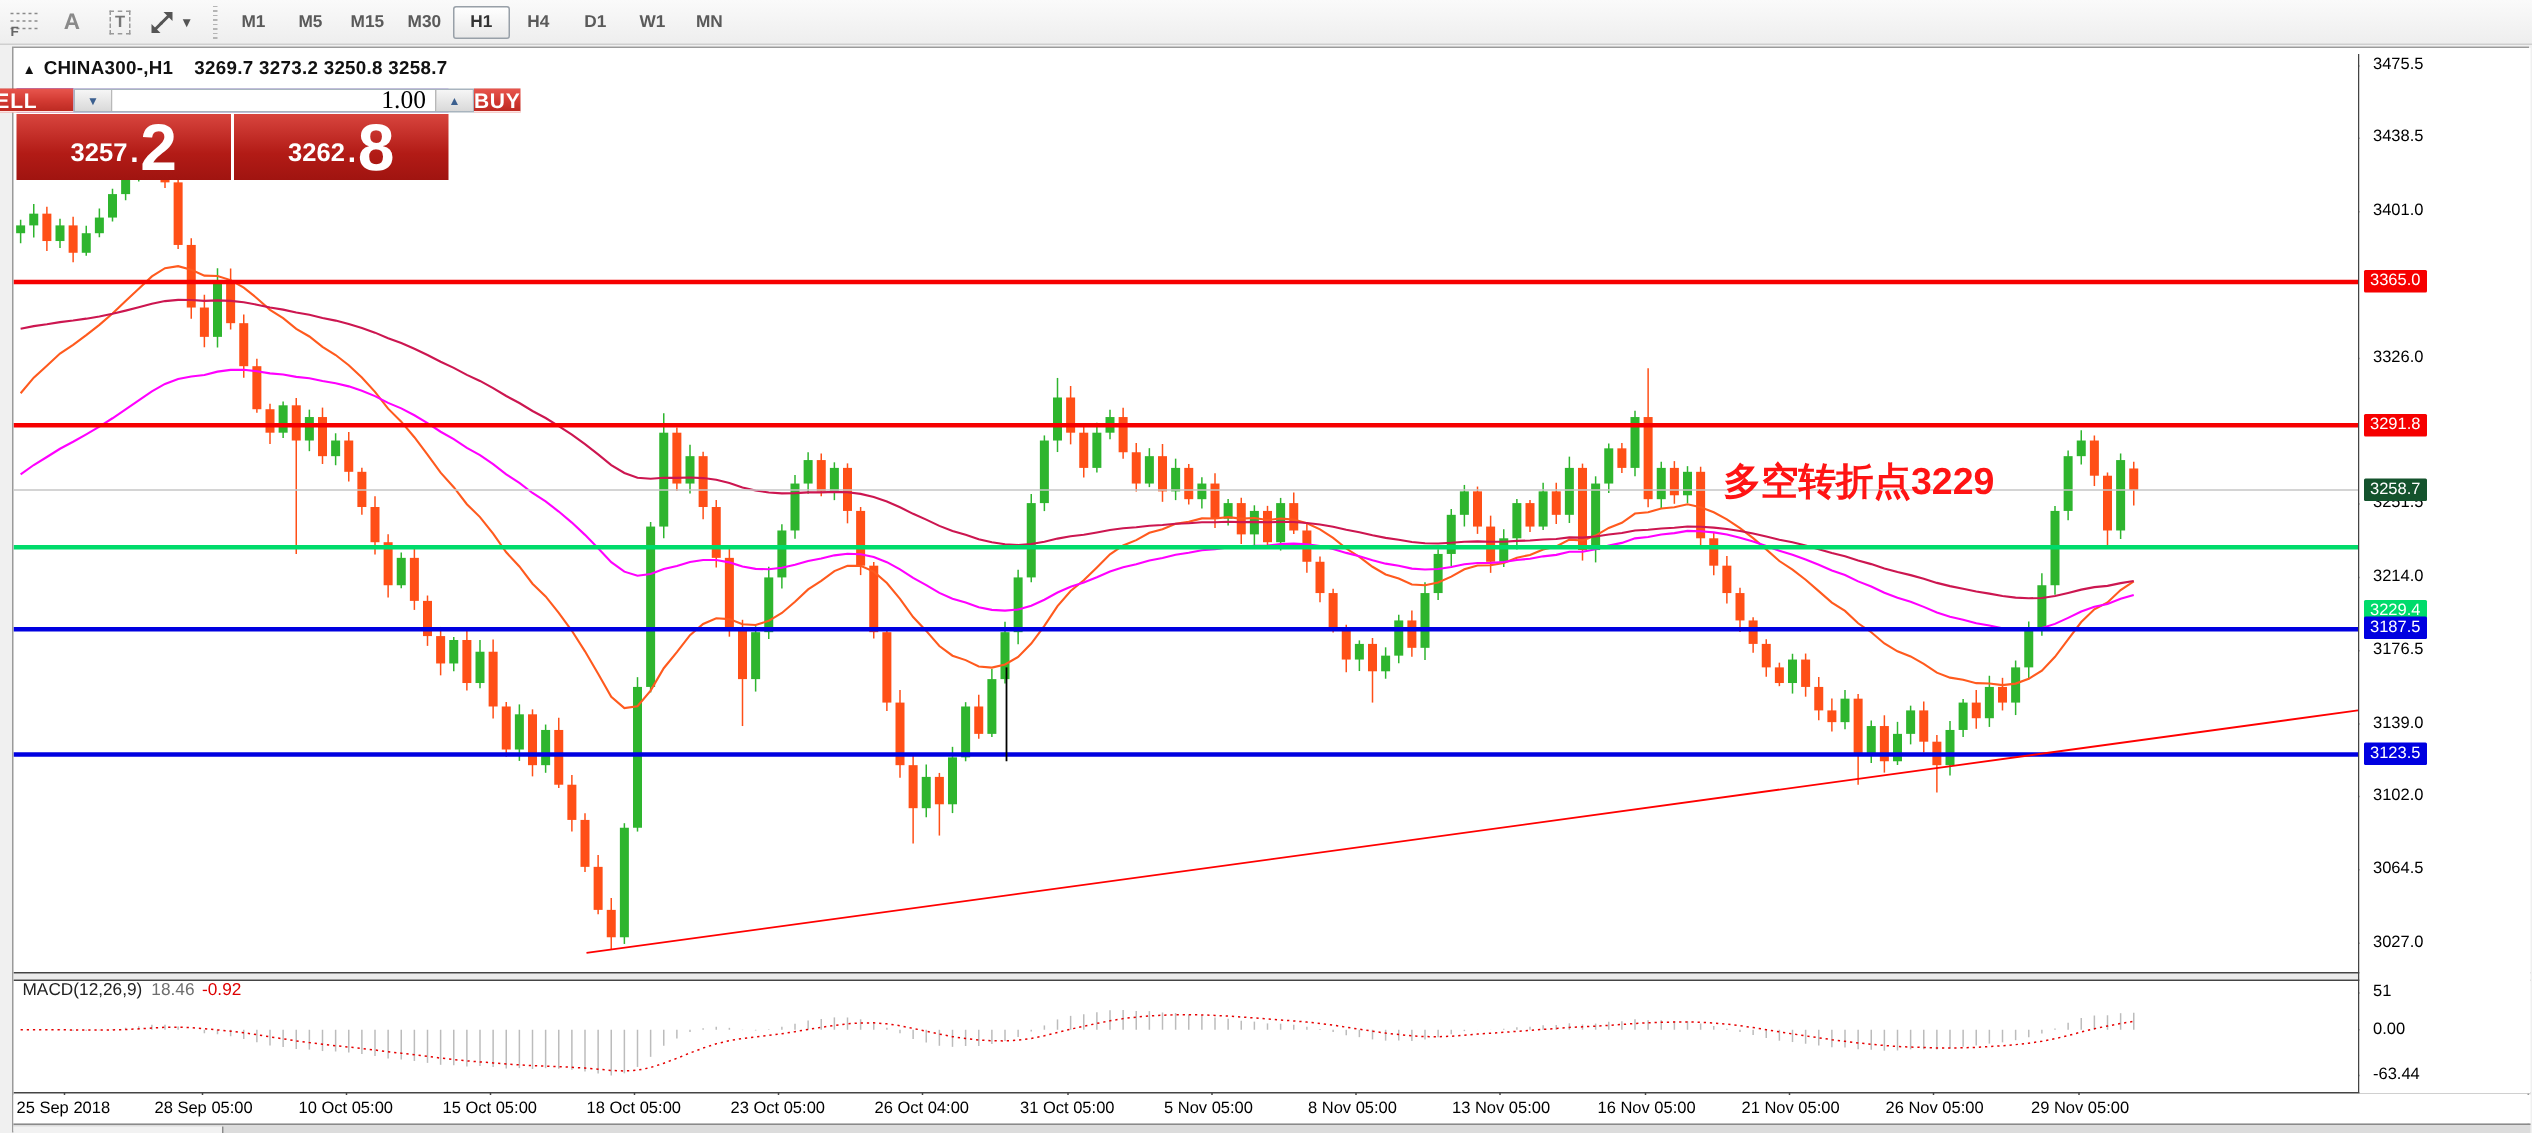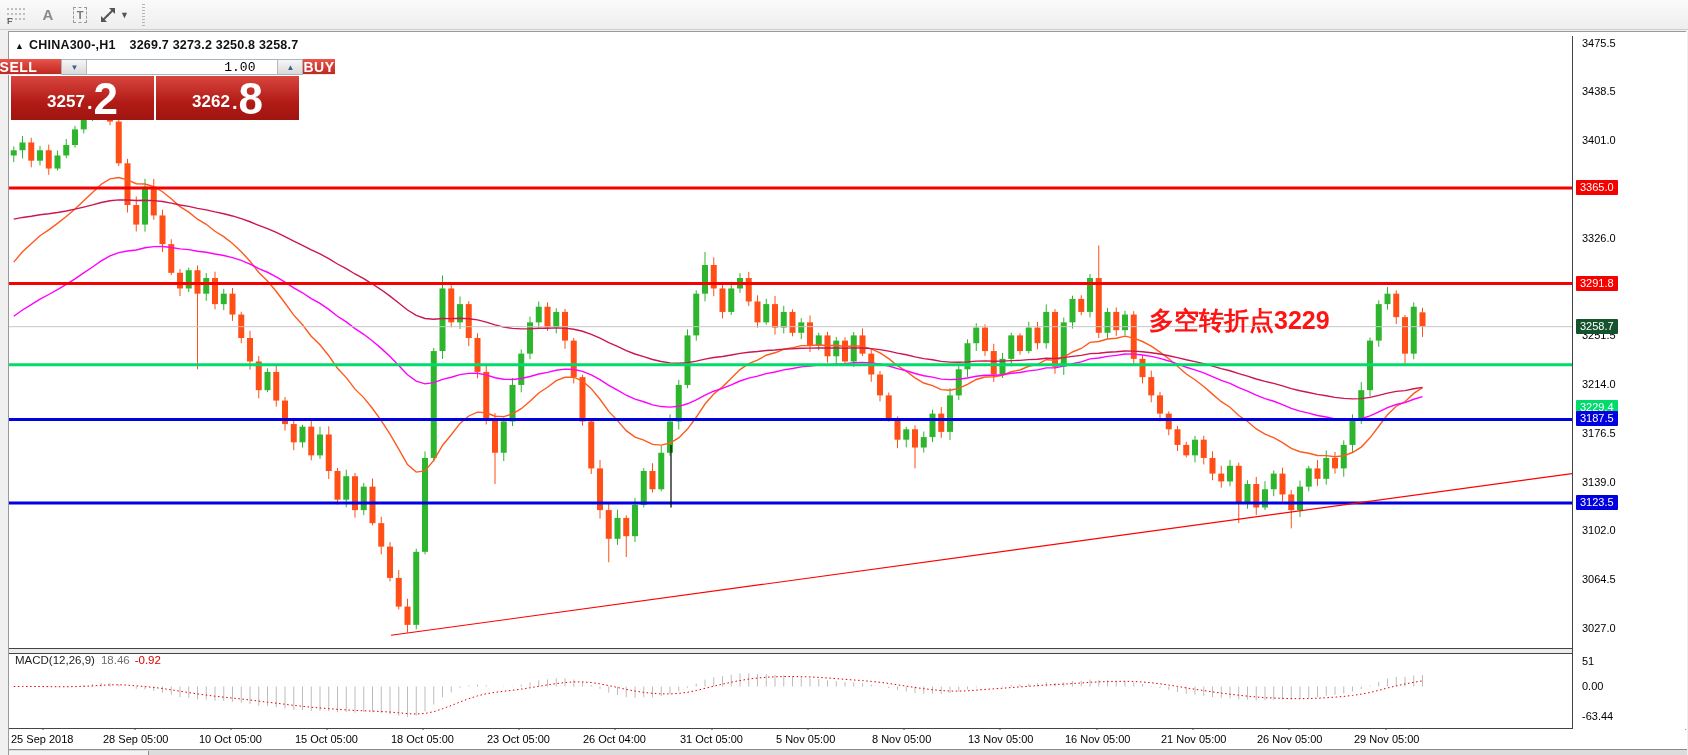--- a/index.html
+++ b/index.html
@@ -37,22 +37,22 @@
   .tp-row1 { display:flex; height:16px; background:#6d28d9;justify-content:center; }
   .btn-trade { flex:0 0 86px; color:#fff; font-size:14px; font-weight:bold; letter-spacing:.5px;
     display:flex; align-items:center; justify-content:center;
     background:linear-gradient(180deg,#e8564e 0%,#d23a32 55%,#bd2a22 100%);
     border-bottom:1px solid rgba(255,255,255,.85); }
   .spinner { flex:1; display:flex; border:1px solid #a8b4be; background:#fff; }
   .spin-btn { width:25px; display:flex; align-items:center; justify-content:center;
     background:linear-gradient(180deg,#f6f6f6,#d9d9d9); color:#3b5f8f; font-size:8px; }
   .spin-btn.dn { border-right:1px solid #b8b8b8; }
   .spin-btn.up { border-left:1px solid #b8b8b8; }
-  .vol-input { flex:1; border:0; outline:0; text-align:right; font-size:13px; padding-right:22px;
-    font-family:Liberation Mono, monospace; color:#000; min-width:0; }
+  .vol-input { flex:1; border:0; outline:0; text-align:right; font-size:17px; padding-right:6px;
+    font-family:Liberation Serif, serif; color:#000; min-width:0; }
   .tp-row2 { display:flex; gap:2px; margin-top:1px; height:44px; }
   .price-box { flex:1; color:#fff; display:flex; align-items:flex-end; justify-content:center;
     padding-bottom:3px; background:linear-gradient(180deg,#d8453e 0%,#b21b16 60%,#a01410 100%); }
   .price-main { font-size:17px; font-weight:bold; margin-bottom:5px; }
   .price-dot { font-size:20px; font-weight:bold; margin:0 1px 3px 2px; }
   .price-big { font-size:44px; font-weight:bold; line-height:.82; }
 
   
   .annotation { position:absolute; z-index:4; font-size:25px; font-weight:bold; white-space:nowrap; }
 
@@ -96,20 +96,31 @@
   <div class="toolbtn">
     <svg width="18" height="18">
       <polygon points="10,2 16,2 16,8" fill="#555"></polygon>
       <line x1="15" y1="3" x2="8" y2="10" stroke="#555" stroke-width="2"></line>
       <polygon points="2,16 2,10 8,16" fill="#555"></polygon>
       <line x1="3" y1="15" x2="9" y2="9" stroke="#555" stroke-width="2"></line>
     </svg>
     <span class="caret">▼</span>
   </div>
   <div class="grip" style="margin-left:8px"></div>
+  <div id="tf-buttons" style="display:flex">
+      <div class="tf">M1</div>
+      <div class="tf">M5</div>
+      <div class="tf">M15</div>
+      <div class="tf">M30</div>
+      <div class="tf active">H1</div>
+      <div class="tf">H4</div>
+      <div class="tf">D1</div>
+      <div class="tf">W1</div>
+      <div class="tf">MN</div>
+    </div>
 </div>
 
 <div class="chart-window">
   <svg class="plot" id="plot-svg" width="1678" height="724">
       <line x1="4.75" y1="114.49504190742864" x2="4.75" y2="130.16068650520032" stroke="#2eb52e" stroke-width="1"></line>
       <rect x="1.75" y="118.25970000000001" width="6" height="5.215199999999996" fill="#2eb52e"></rect>
       <line x1="13.5" y1="103.9315074768743" x2="13.5" y2="126.35118380942939" stroke="#2eb52e" stroke-width="1"></line>
       <rect x="10.5" y="110.43690000000001" width="6" height="7.822800000000001" fill="#2eb52e"></rect>
       <line x1="22.25" y1="105.78793503345302" x2="22.25" y2="135.34100019732776" stroke="#ff4f17" stroke-width="1"></line>
       <rect x="19.25" y="110.43690000000001" width="6" height="18.253199999999993" fill="#ff4f17"></rect>

